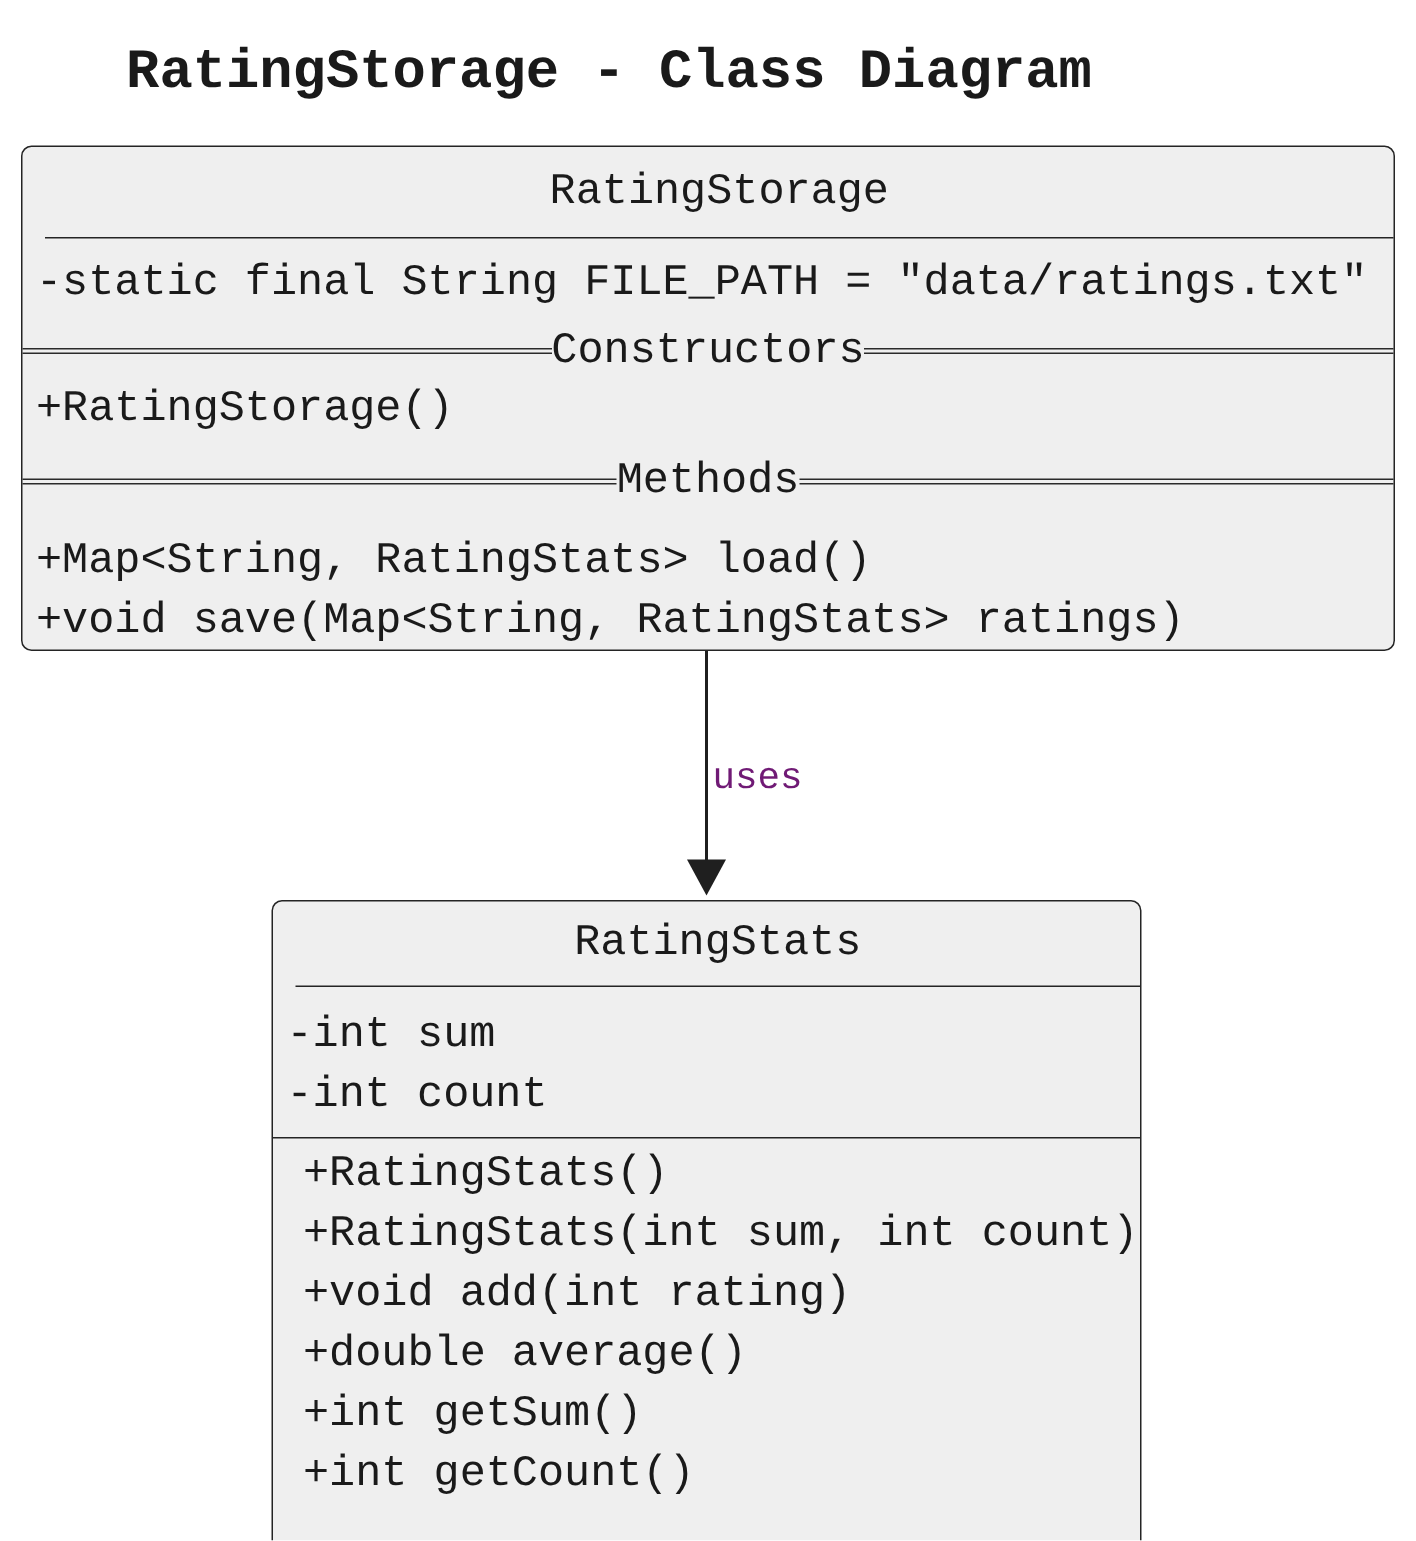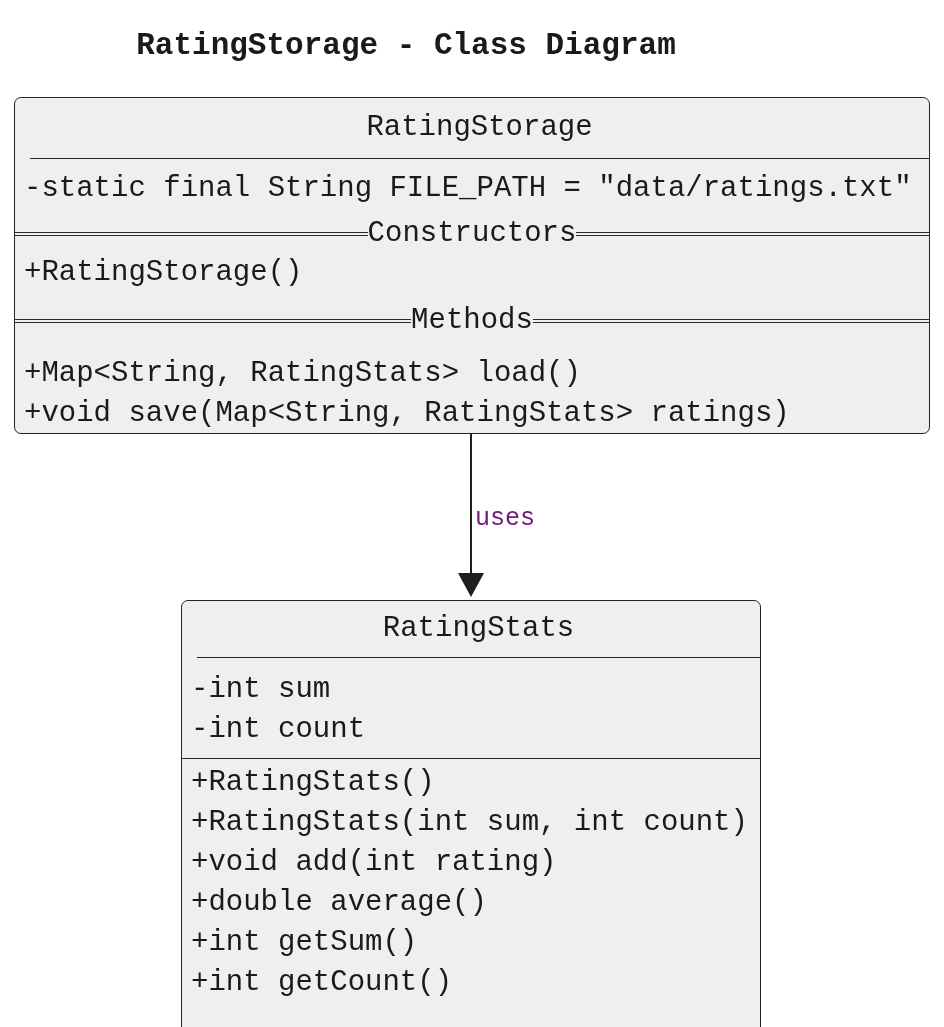--- a/index.html
+++ b/index.html
@@ -15,21 +15,21 @@
     font-family: "Liberation Mono", "DejaVu Sans Mono", monospace;
     color: #1a1a1a;
     overflow: hidden;
   }
   .diagram-title {
     position: absolute;
     top: 28px;
     left: 0;
     width: 812px;
     text-align: center;
-    font-size: 31px;
+    font-size: 37px;
     font-weight: bold;
     letter-spacing: 0px;
     white-space: pre;
   }
   .class-box {
     position: absolute;
     box-sizing: border-box;
     background: #efefef;
     border: 1.3px solid #242424;
     border-radius: 7px;
@@ -72,21 +72,21 @@
     border-bottom: 1.6px solid #2a2a2a;
   }
   .divider .dlabel {
     flex: 0 0 auto;
     white-space: pre;
     font-size: 29px;
     line-height: 34px;
   }
 
   .attrs-section   { padding: 12px 0 8px 0; }
-  .methods-section { border-top: 1.3px solid #242424; padding: 4px 0 10px 0; }
+  .methods-section { border-top: 1.3px solid #242424; padding: 4px 0 10px 11px; }
 
   .edge-line {
     position: absolute;
     left: 470px;
     top: 434px;
     width: 2.4px;
     height: 146px;
     background: #1f1f1f;
   }
   .edge-arrowhead {

